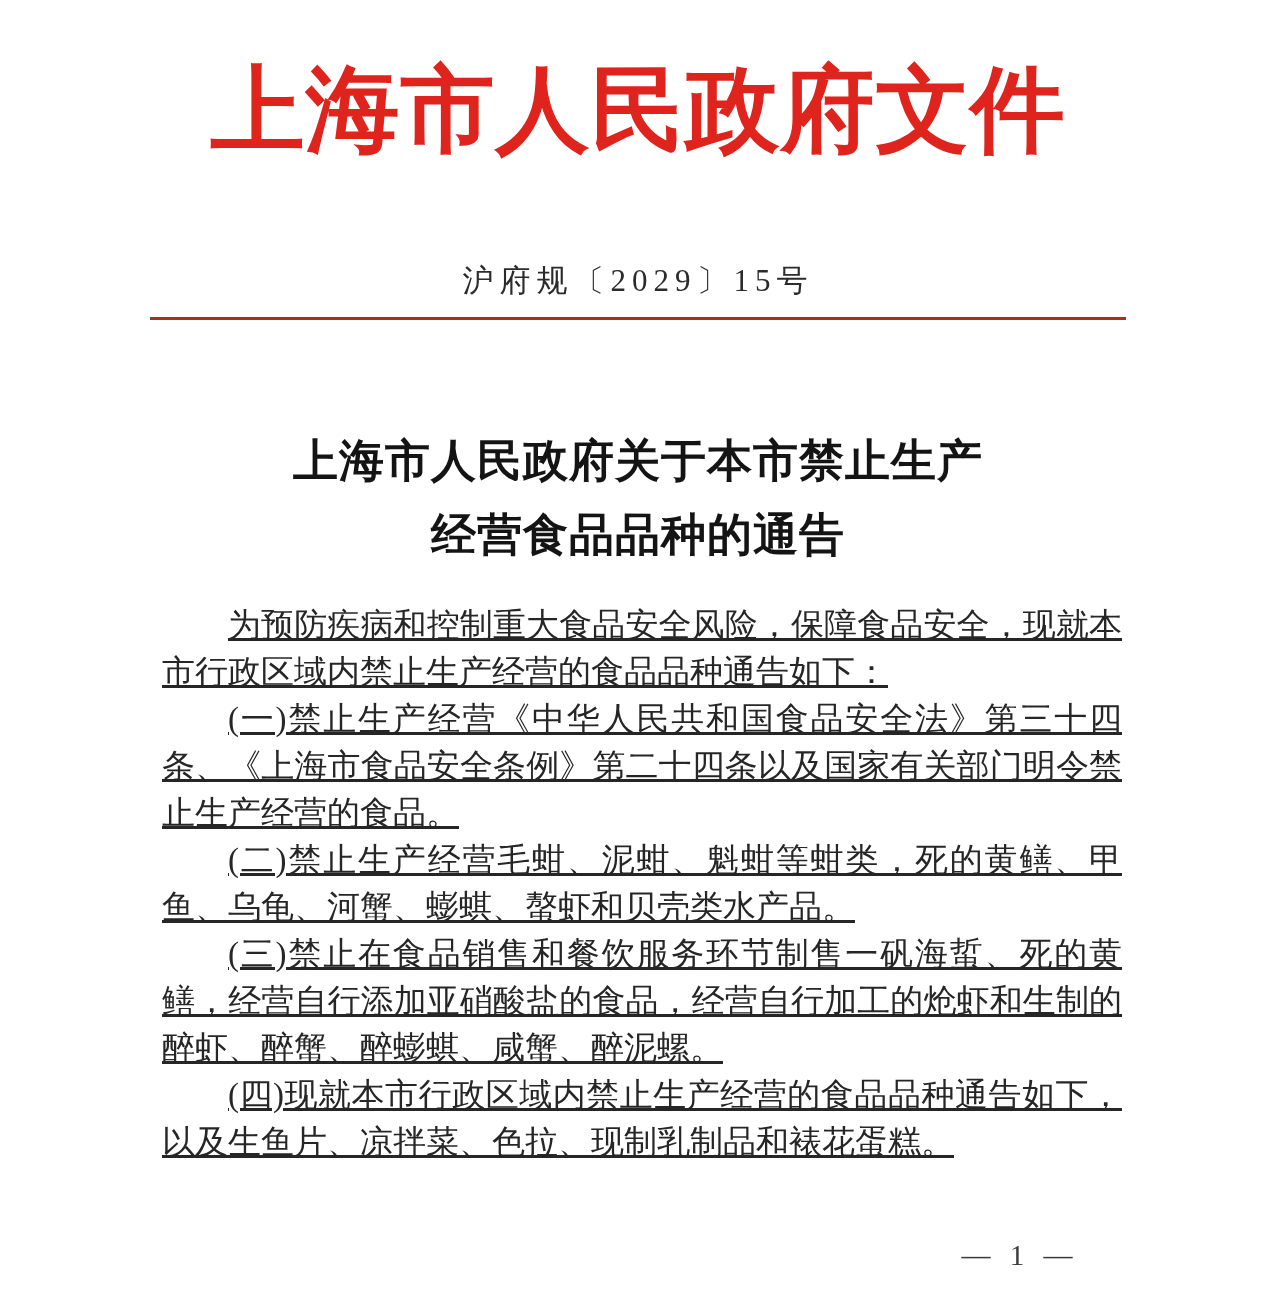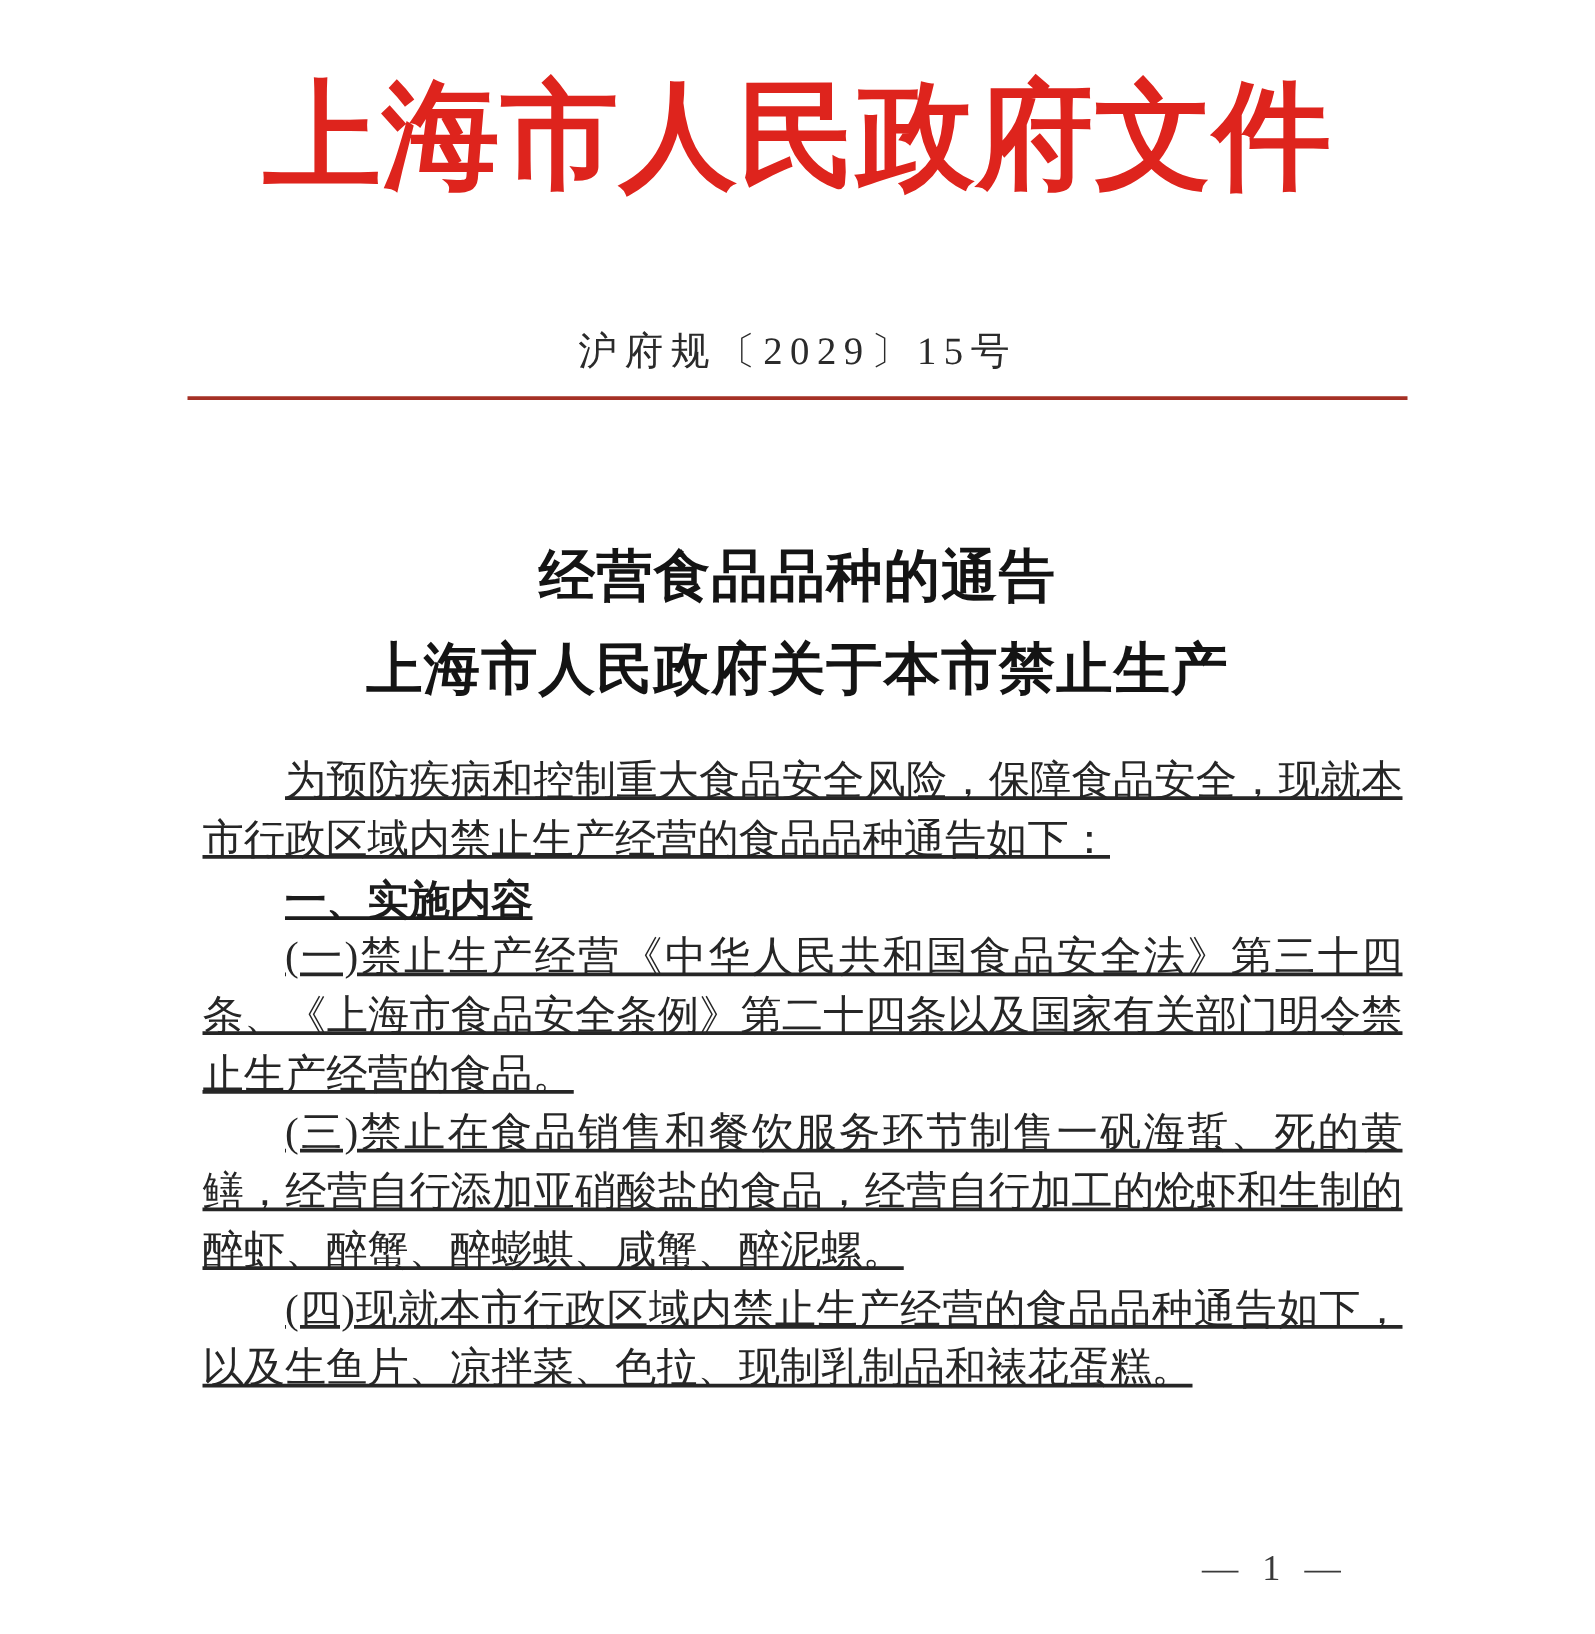--- a/index.html
+++ b/index.html
@@ -85,27 +85,27 @@
 
 <div class="page">
 
   <h1 class="doc-header">上海市人民政府文件</h1>
 
   <div class="doc-number">沪府规〔2029〕15号</div>
 
   <hr class="red-rule">
 
   <div class="doc-title">
+    <div>上海市人民政府关于本市禁止生产</div>
     <div>经营食品品种的通告</div>
-    <div>上海市人民政府关于本市禁止生产</div>
   </div>
 
   <div class="doc-body">
     <p>为预防疾病和控制重大食品安全风险，保障食品安全，现就本市行政区域内禁止生产经营的食品品种通告如下：</p>
-    <p class="section-heading">一、实施内容</p>
     <p>(一)禁止生产经营《中华人民共和国食品安全法》第三十四条、《上海市食品安全条例》第二十四条以及国家有关部门明令禁止生产经营的食品。</p>
+    <p>(二)禁止生产经营毛蚶、泥蚶、魁蚶等蚶类，死的黄鳝、甲鱼、乌龟、河蟹、蟛蜞、螯虾和贝壳类水产品。</p>
     <p>(三)禁止在食品销售和餐饮服务环节制售一矾海蜇、死的黄鳝，经营自行添加亚硝酸盐的食品，经营自行加工的炝虾和生制的醉虾、醉蟹、醉蟛蜞、咸蟹、醉泥螺。</p>
     <p>(四)现就本市行政区域内禁止生产经营的食品品种通告如下，以及生鱼片、凉拌菜、色拉、现制乳制品和裱花蛋糕。</p>
   </div>
 
   <div class="page-number">— 1 —</div>
 
 </div>
 
 </body></html>

